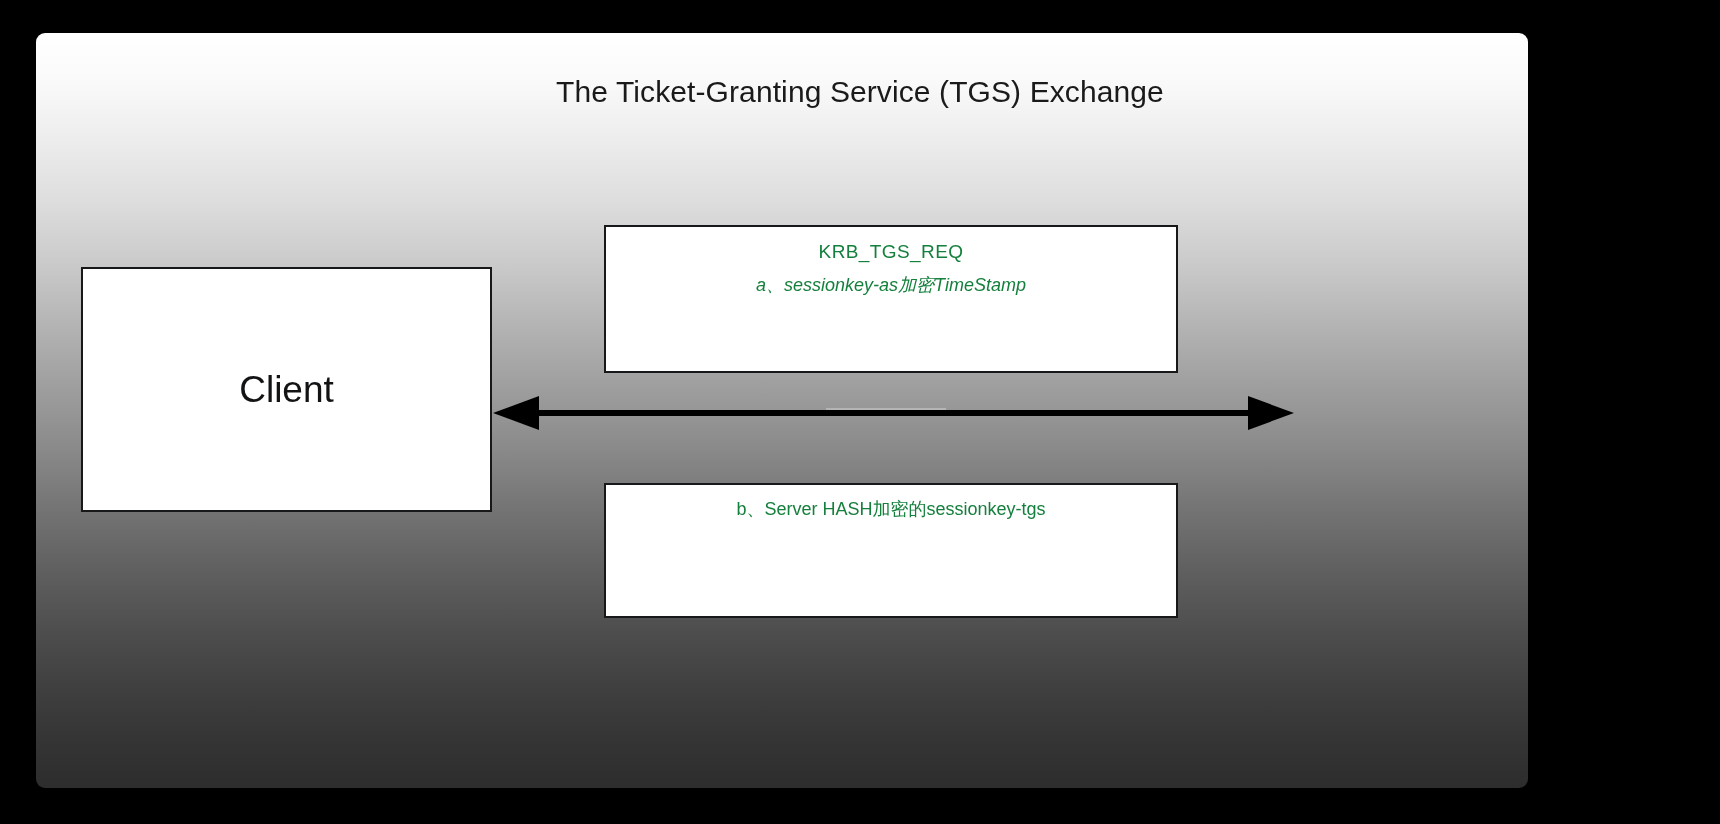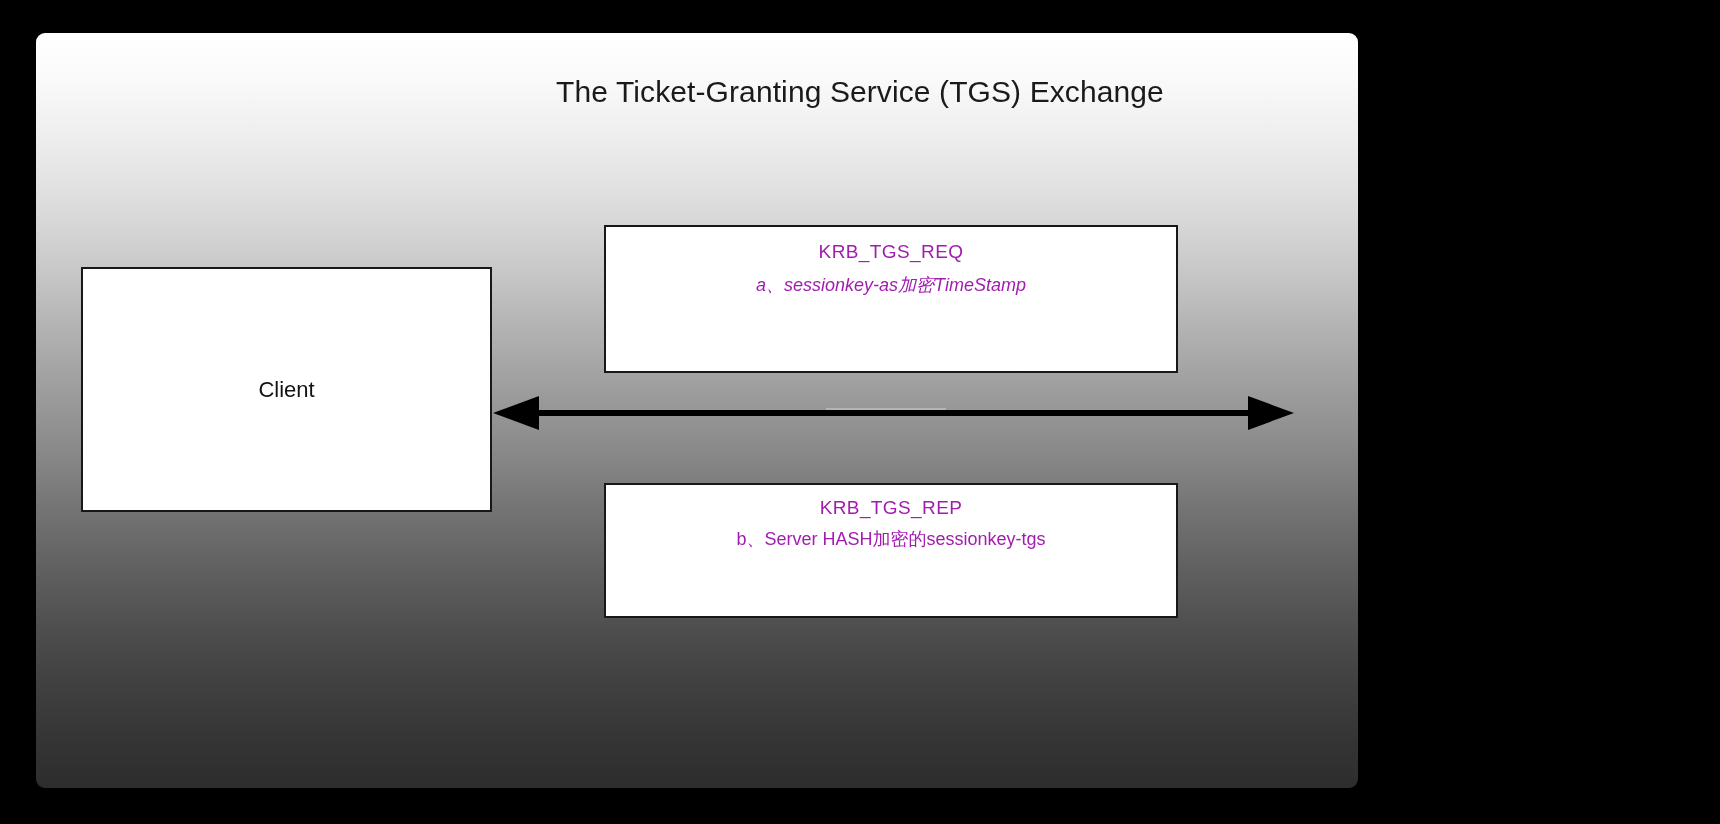--- a/index.html
+++ b/index.html
@@ -19,38 +19,39 @@
     width: 1720px;
     height: 824px;
     background: #000000;
   }
 
   
   #panel {
     position: absolute;
     left: 36px;
     top: 33px;
-    width: 1322px;
+    width: 1460px;
     height: 755px;
     border-radius: 9px;
     background: linear-gradient(to bottom,
         #ffffff 0%,
         #fafafa 6%,
         #efefef 13%,
         #dedede 22%,
         #c9c9c9 31%,
         #b3b3b3 39%,
         #9e9e9e 47%,
         #8a8a8a 55%,
         #747474 63%,
         #606060 71%,
         #4e4e4e 79%,
         #3f3f3f 87%,
         #343434 94%,
         #2d2d2d 100%);
+    padding-left: 32px;
   }
 
   
   #diagram-title {
     position: absolute;
     left: 0;
     top: 42px;
     width: 1648px;
     text-align: center;
     font-size: 30px;
@@ -63,21 +64,21 @@
   .node-box {
     position: absolute;
     background: #ffffff;
     border: 2.5px solid #16181a;
     box-sizing: border-box;
     display: flex;
     align-items: center;
     justify-content: center;
   }
   .node-label {
-    font-size: 22px;
+    font-size: 37px;
     color: #111315;
     white-space: nowrap;
   }
 
   #client-node {
     left: 45px;
     top: 234px;
     width: 411px;
     height: 245px;
   }
@@ -91,21 +92,21 @@
 
   
   .msg-box {
     position: absolute;
     background: #ffffff;
     border: 2.5px solid #16181a;
     box-sizing: border-box;
   }
   .msg-inner {
     text-align: center;
-    color: #a21caf;
+    color: #15803d;
   }
   .msg-heading {
     font-size: 19px;
     letter-spacing: 0.4px;
     white-space: nowrap;
   }
   .msg-line {
     font-size: 18px;
     white-space: nowrap;
   }
@@ -169,21 +170,20 @@
 
     <div class="msg-box" id="msg-req-box">
       <div class="msg-inner">
         <div class="msg-heading">KRB_TGS_REQ</div>
         <div class="msg-line">a、sessionkey-as加密TimeStamp</div>
       </div>
     </div>
 
     <div class="msg-box" id="msg-rep-box">
       <div class="msg-inner">
-        <div class="msg-heading">KRB_TGS_REP</div>
         <div class="msg-line">b、Server HASH加密的sessionkey-tgs</div>
       </div>
     </div>
 
     <div id="arrow-sliver"></div>
 
     <svg id="exchange-arrow" viewBox="0 0 805 40">
 
       <rect x="40" y="17" width="725" height="6" fill="#000000"></rect>
 

